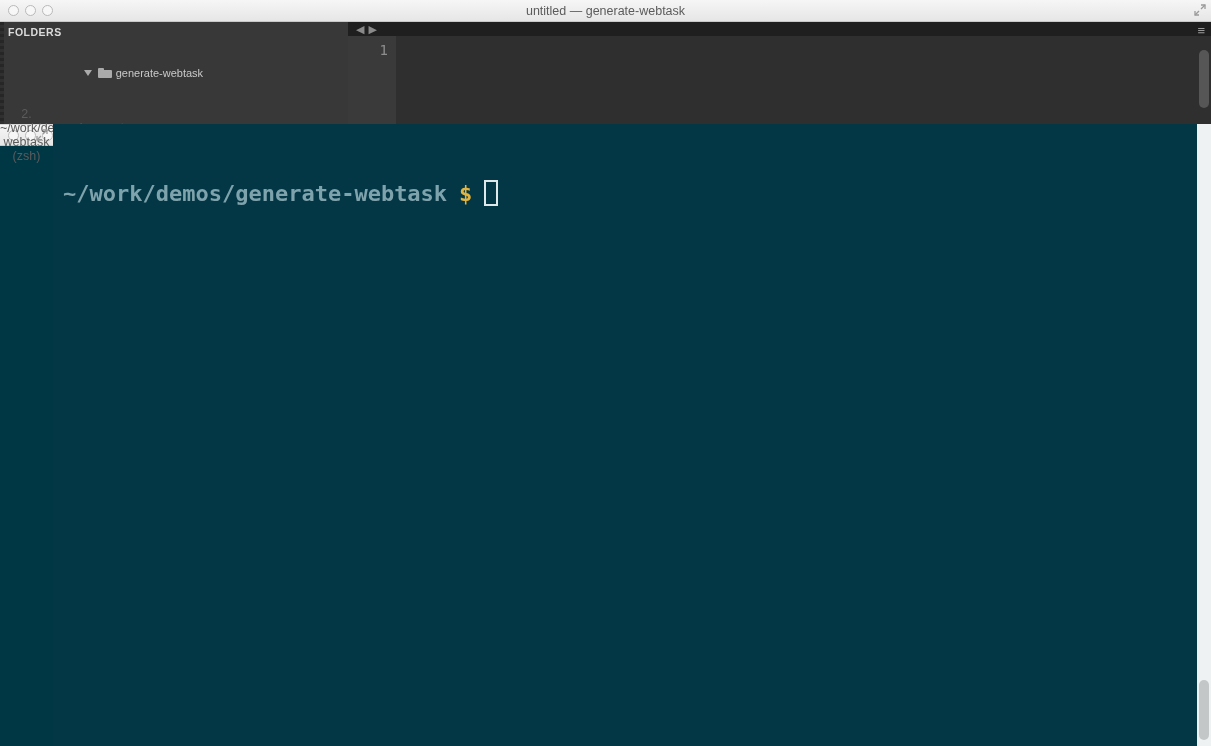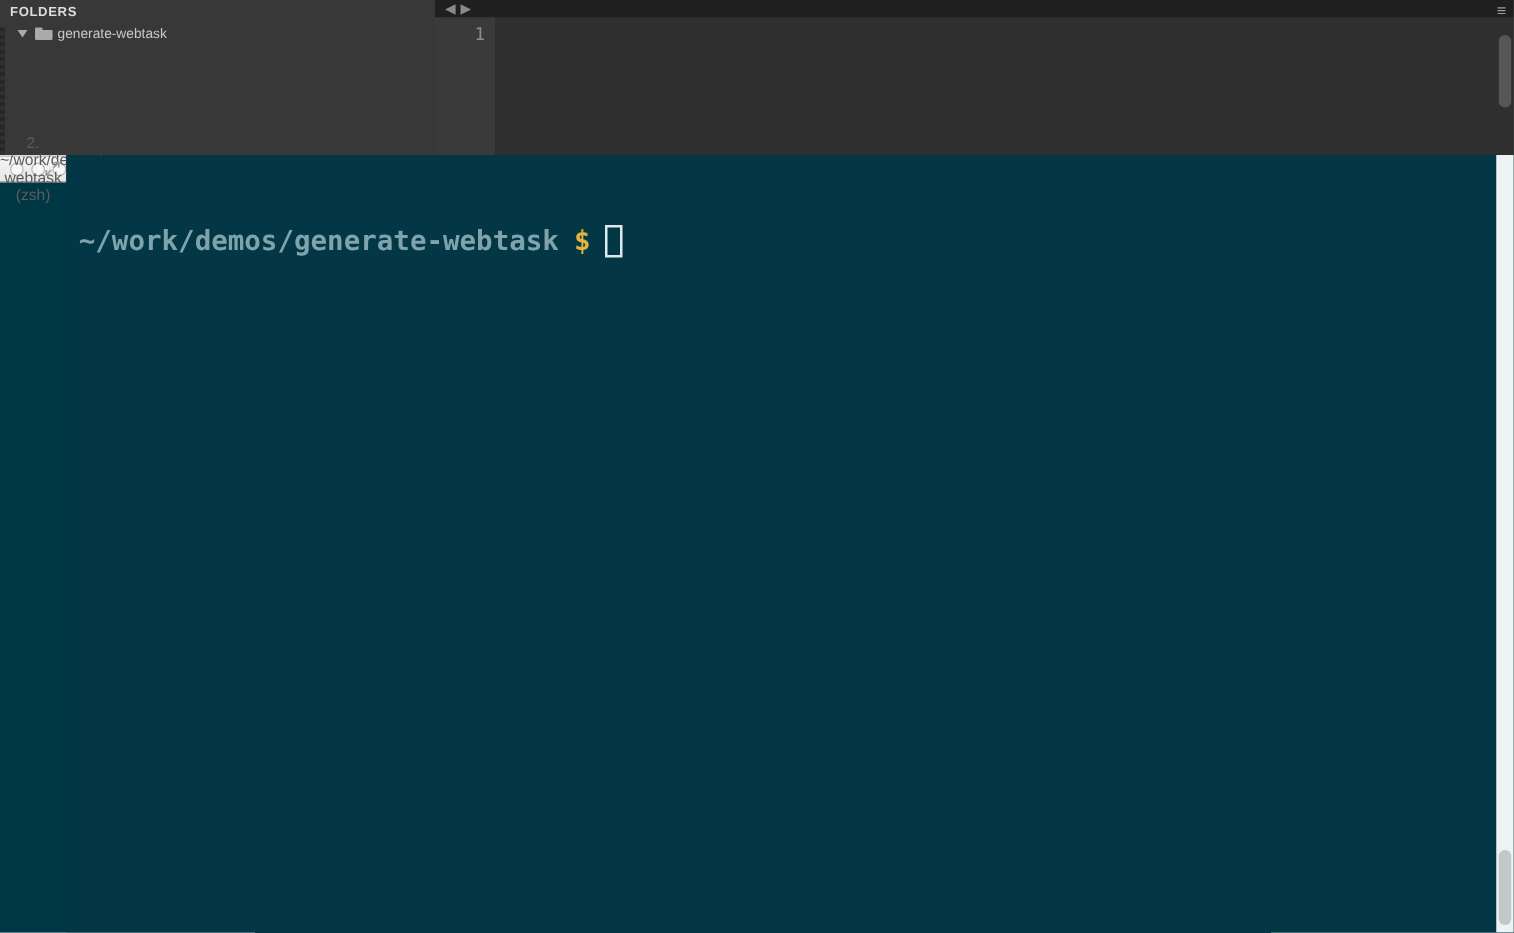--- a/index.html
+++ b/index.html
@@ -66,21 +66,21 @@
       flex: 1;
       min-height: 0;
     }
 
     
     .sidebar {
       width: 348px;
       background: #383838;
       color: #c8c8c8;
       display: flex;
-      flex-direction: column;
+      flex-direction: row;
       font-size: 11px;
     }
     .sidebar-header {
       padding: 4px 8px 2px 8px;
       font-weight: 700;
       letter-spacing: .5px;
       font-size: 10.5px;
       color: #dcdcdc;
     }
     .sidebar-item {
@@ -243,20 +243,34 @@
       height: 60px;
       background: #c4c7c8;
       border-radius: 6px;
     }
   </style>
 </head>
 <body>
 
 <div class="editor-window">
 
+  <div class="editor-titlebar">
+    <div class="traffic-lights">
+      <div class="traffic-light"></div>
+      <div class="traffic-light"></div>
+      <div class="traffic-light"></div>
+    </div>
+    <div class="titlebar-title">untitled — generate-webtask</div>
+    <div class="titlebar-expand">
+      <svg width="12" height="12" viewBox="0 0 12 12">
+          <path d="M7 1h4v4M5 11H1V7" stroke="#9a9a9a" stroke-width="1.3" fill="none"></path>
+          <path d="M11 1L7 5M1 11l4-4" stroke="#9a9a9a" stroke-width="1.3"></path>
+        </svg>
+    </div>
+  </div>
 
   <div class="editor-body">
 
     <div class="sidebar">
       <div class="sidebar-header">FOLDERS</div>
       <div class="sidebar-item">
         <span class="disclosure-triangle"></span>
         <span class="folder-icon"></span>
         <span>generate-webtask</span>
       </div>

